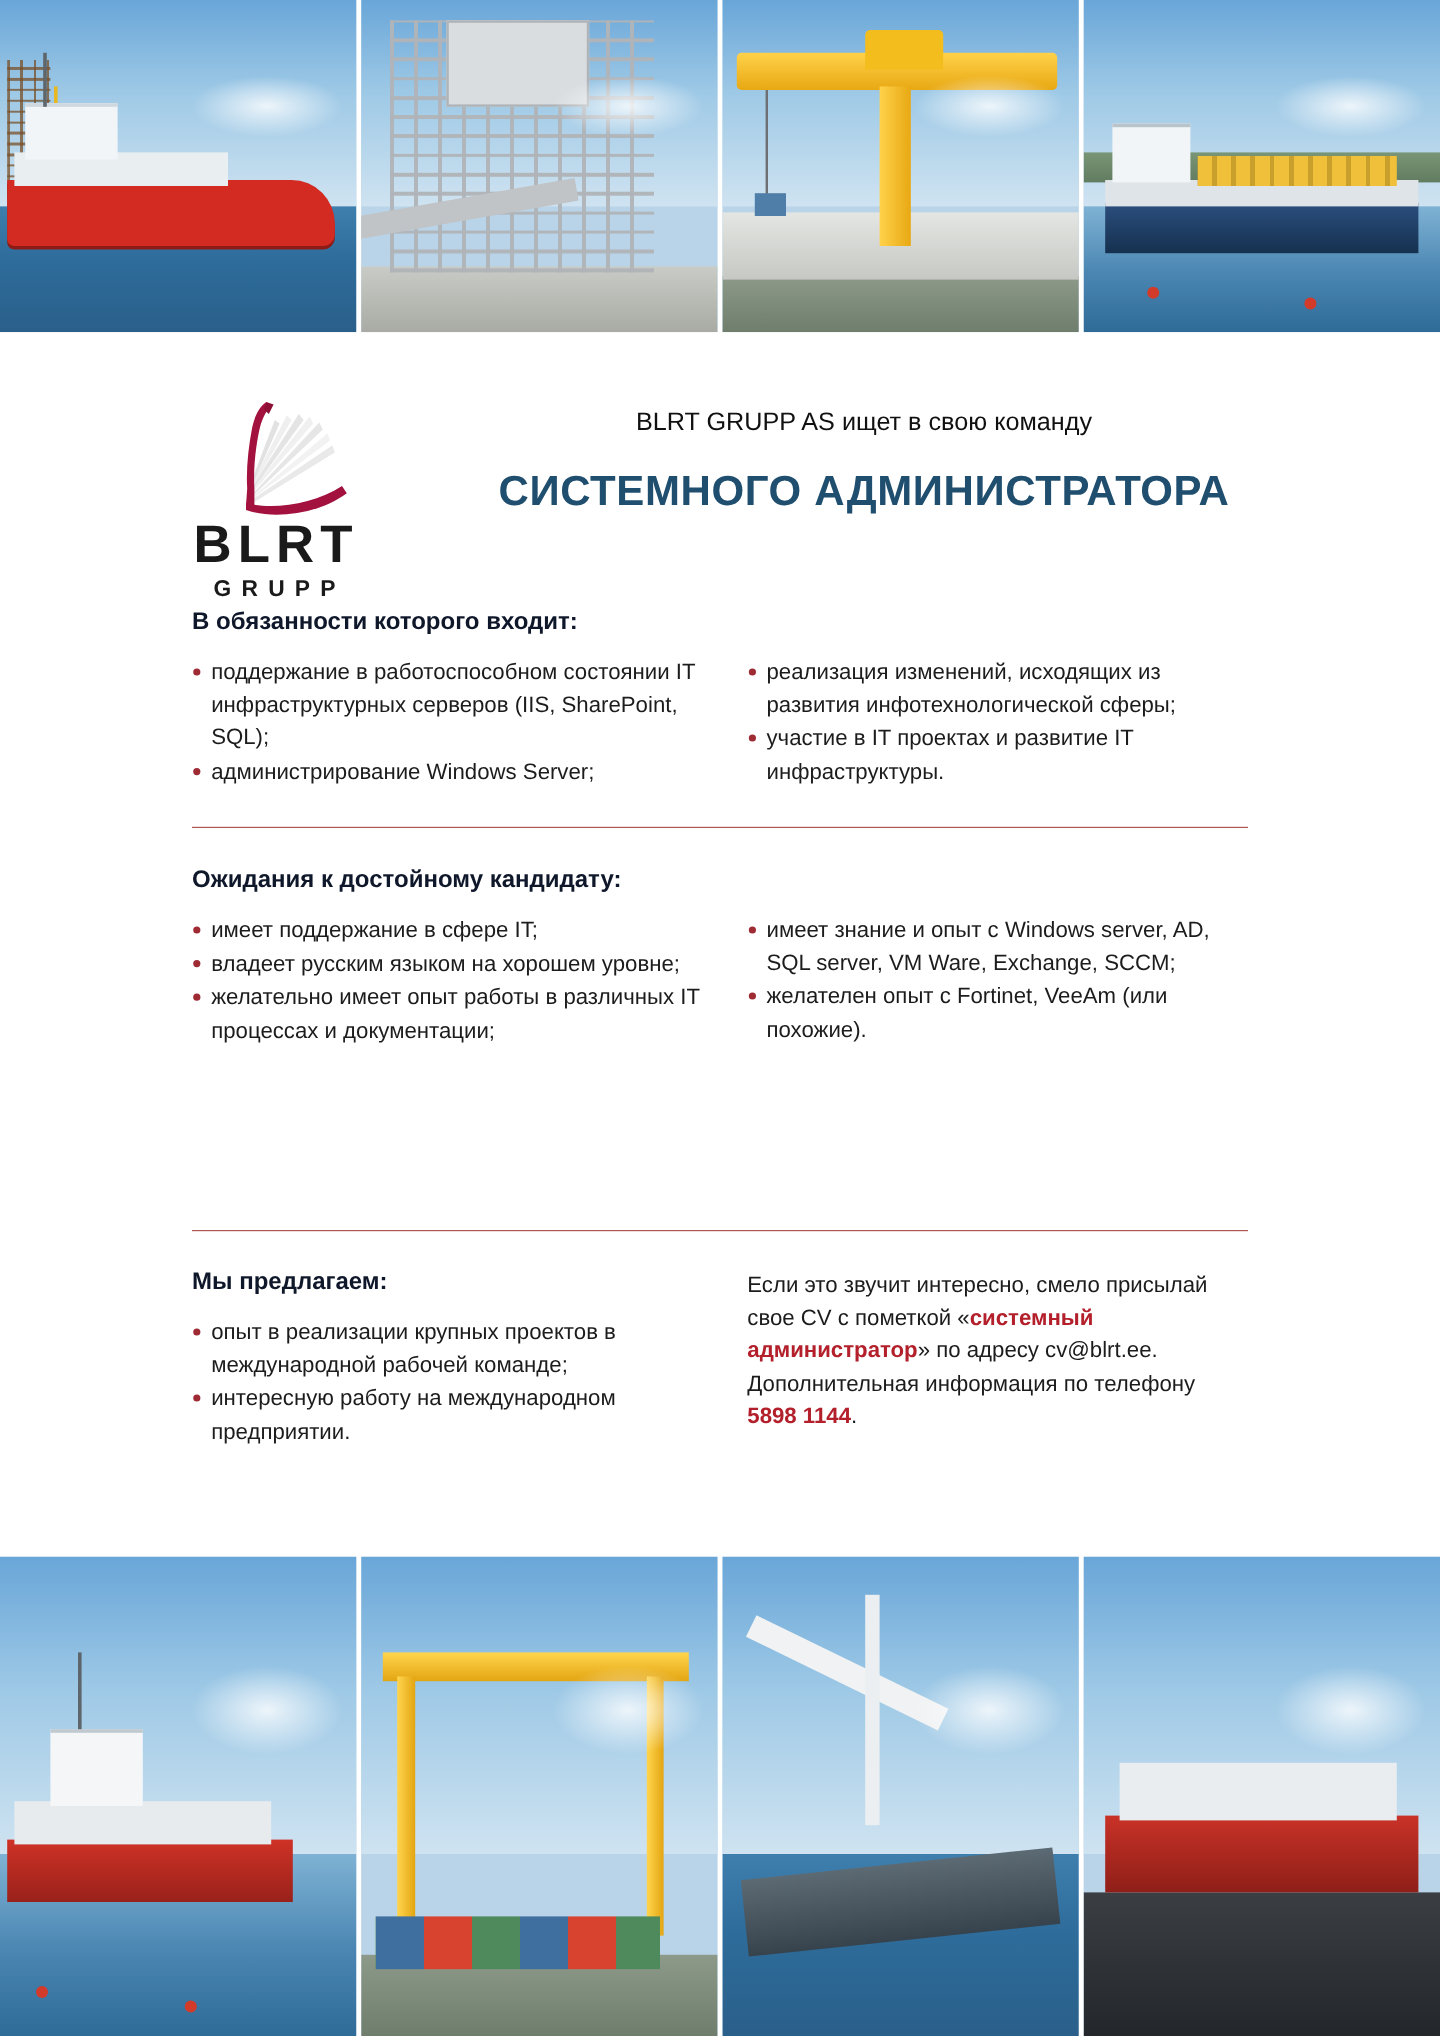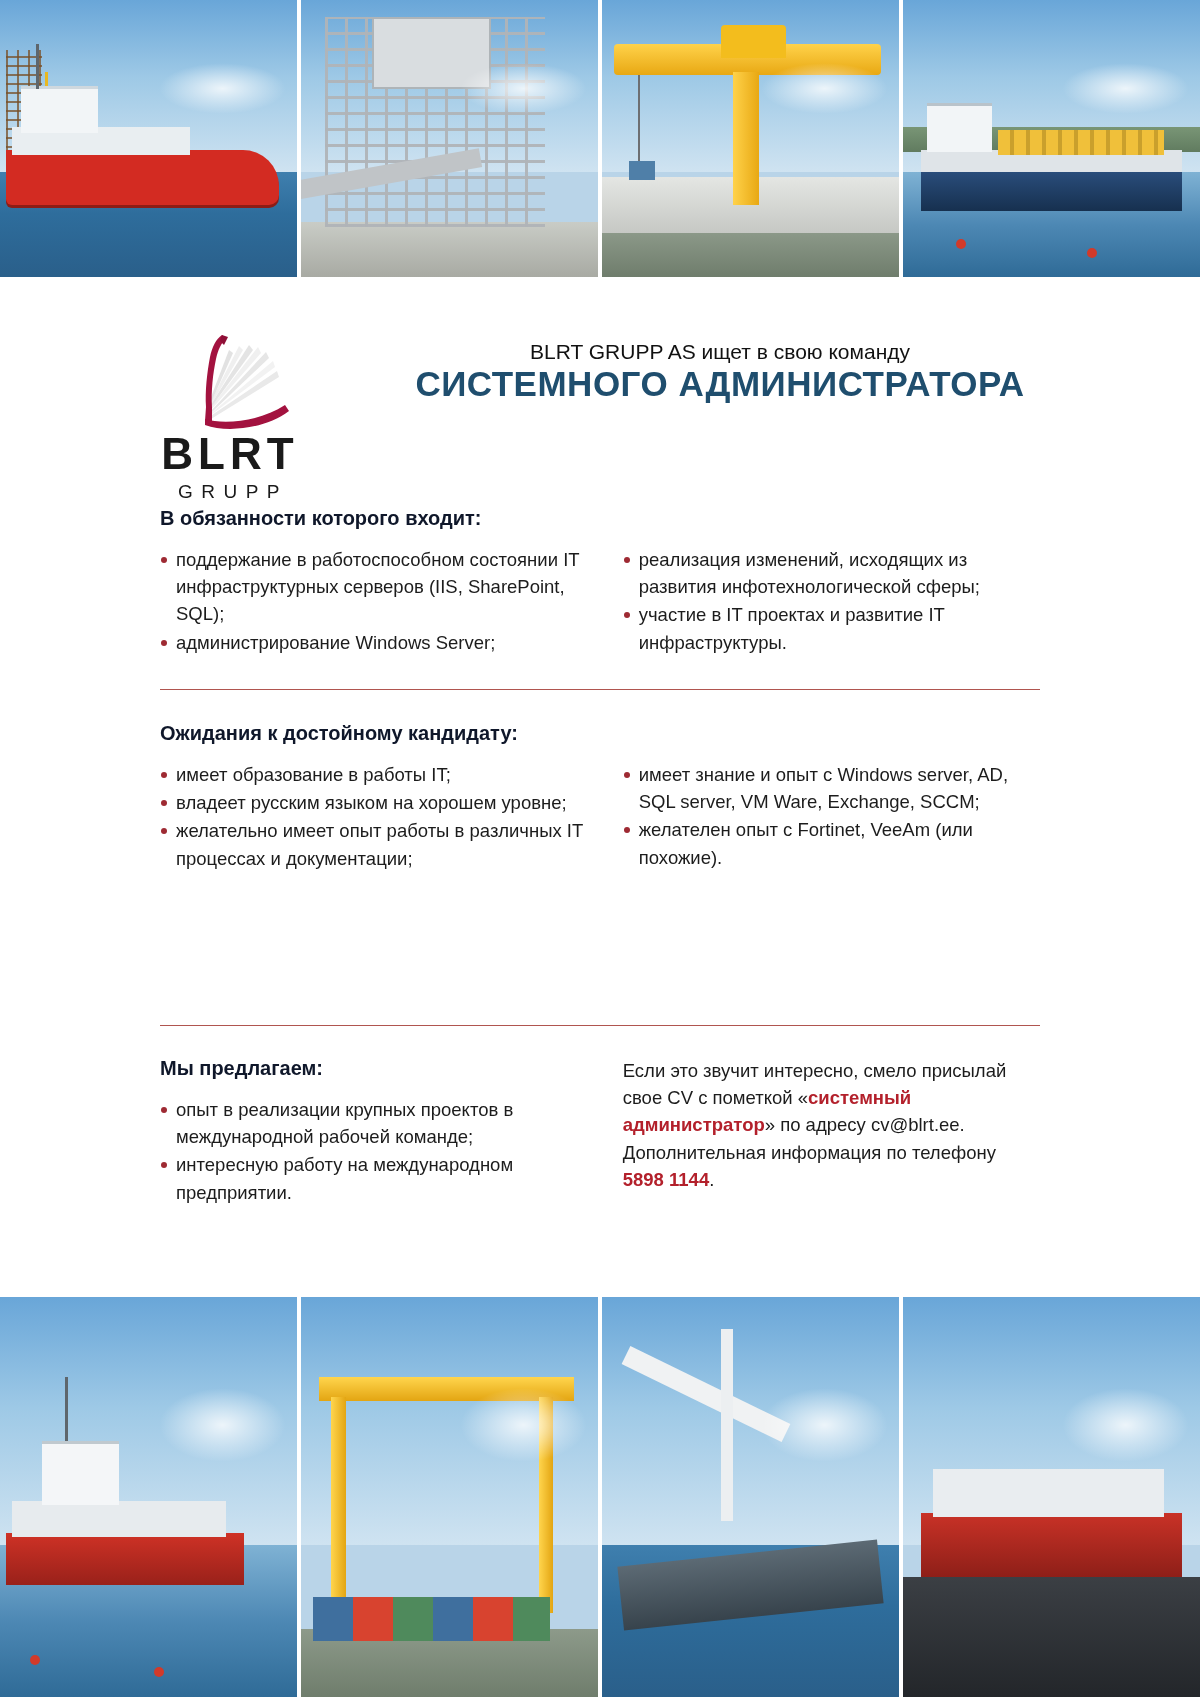--- a/index.html
+++ b/index.html
@@ -248,41 +248,42 @@
     font-size: 44px;
     font-weight: bold;
     letter-spacing: 5px;
     color: #1a1a1a;
     text-align: center;
     line-height: 1;
     margin-top: 2px;
   }
   .logo-subword {
     font-size: 19px;
-    font-weight: normal;
+    font-weight: bold;
     letter-spacing: 8.5px;
     color: #1a1a1a;
     text-align: center;
     line-height: 1;
     margin-top: 6px;
     padding-left: 6px;
   }
   .header-text {
     position: absolute;
     left: 250px; top: 22px;
     width: 660px;
     text-align: center;
   }
   .tagline {
     font-size: 21px;
     font-weight: normal;
     color: #111111;
     line-height: 1.2;
   }
   .job-title {
+    margin-top: 26px;
     font-size: 35px;
     font-weight: bold;
     color: #1f4e6e;
     line-height: 1.15;
     letter-spacing: .5px;
   }
 
   
   .section {
     position: absolute;
@@ -450,21 +451,21 @@
       </div>
     </div>
 
     <hr class="divider" style="top:412px">
 
     <div class="section" style="top:445px">
       <div class="sect-heading">Ожидания к достойному кандидату:</div>
       <div class="cols">
         <div class="col-left">
           <ul class="bullets">
-            <li>имеет образование в работы IT;</li>
+            <li>имеет поддержание в сфере IT;</li>
             <li>владеет русским языком на хорошем уровне;</li>
             <li>желательно имеет опыт работы в различных IT процессах и документации;</li>
           </ul>
         </div>
         <div class="col-right">
           <ul class="bullets">
             <li>имеет знание и опыт с Windows server, AD, SQL server, VM Ware, Exchange, SCCM;</li>
             <li>желателен опыт с Fortinet, VeeAm (или похожие).</li>
           </ul>
         </div>

